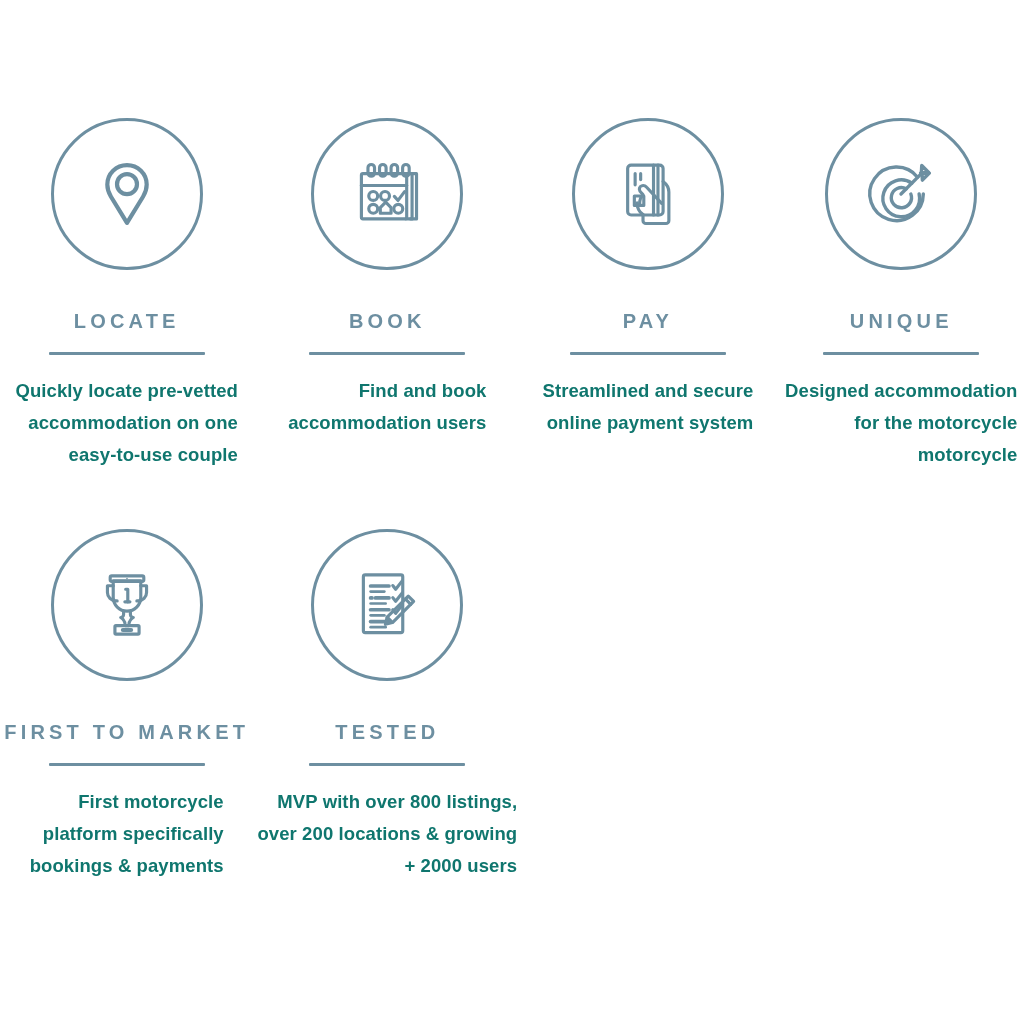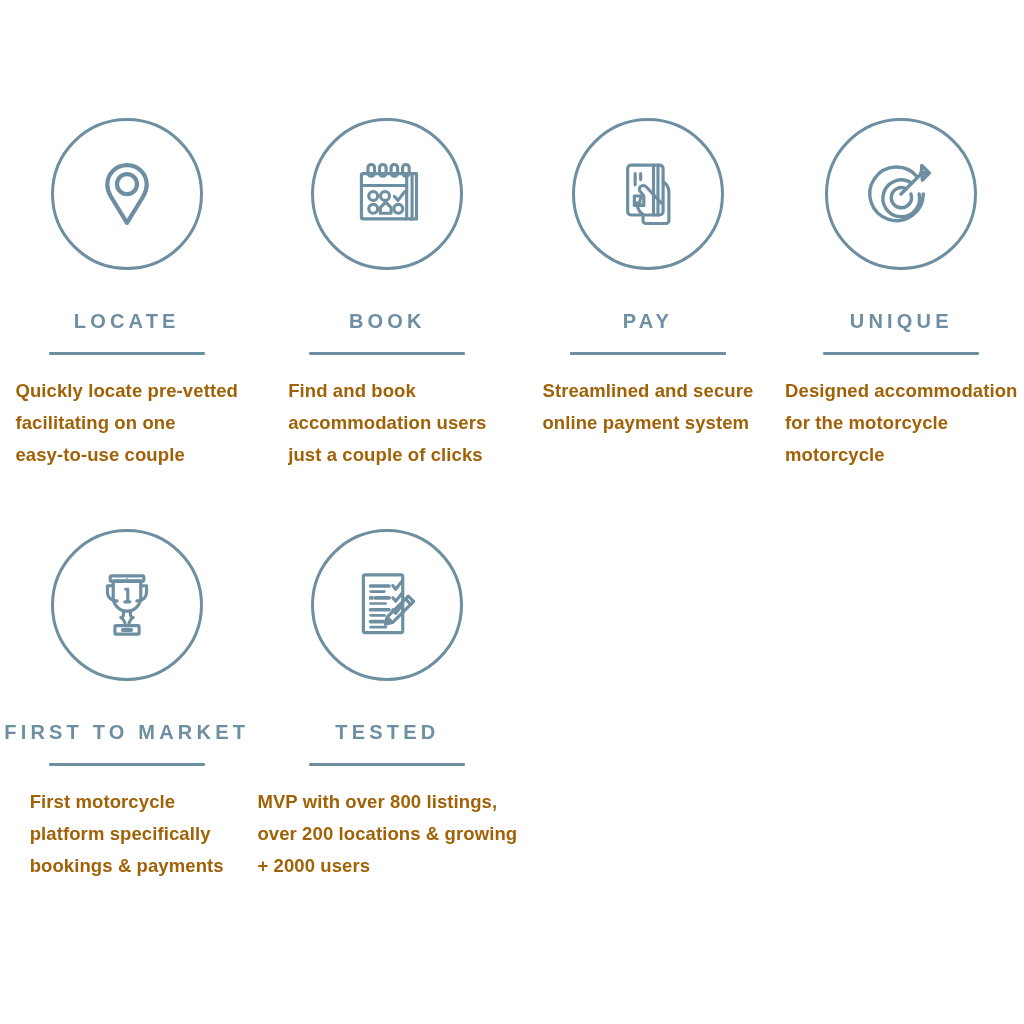--- a/index.html
+++ b/index.html
@@ -65,22 +65,22 @@
     height: 3px;
     background: #6d8fa1;
     margin-top: 21px;
     border-radius: 1px;
   }
 
   .feature-desc {
     margin-top: 20px;
     font-size: 18.5px;
     font-weight: bold;
-    color: #a16207;
-    text-align: left;
+    color: #0f766e;
+    text-align: right;
     line-height: 32px;
     letter-spacing: 0.1px;
     max-width: 300px;
   }
 
   .feature-desc .ln { display: block; white-space: nowrap; }
 </style>
 </head>
 <body>
 
@@ -90,21 +90,21 @@
     <div class="icon-circle">
       <svg viewBox="0 0 64 64" fill="none" stroke="#6d8fa1" stroke-width="3.2" stroke-linecap="round" stroke-linejoin="round">
         <path d="M32 10c-8.3 0-15 6.6-15 14.8 0 3.4 1.1 6.4 2.7 9.1L32 54l12.3-20.1c1.6-2.7 2.7-5.7 2.7-9.1C47 16.6 40.3 10 32 10z"></path>
         <circle cx="32" cy="24.5" r="7.6"></circle>
       </svg>
     </div>
     <div class="feature-title">LOCATE</div>
     <div class="title-divider"></div>
     <div class="feature-desc">
       <span class="ln">Quickly locate pre-vetted</span>
-      <span class="ln">facilitating on one</span>
+      <span class="ln">accommodation on one</span>
       <span class="ln">easy-to-use couple</span>
     </div>
   </div>
 
   <div class="feature-card">
     <div class="icon-circle">
       <svg viewBox="0 0 64 64" fill="none" stroke="#6d8fa1" stroke-width="2.4" stroke-linecap="round" stroke-linejoin="round">
         <path d="M50 16.5h4.5v34.5H50"></path>
         <path d="M46.5 16.5h4.6v34.5h-4.6"></path>
         <rect x="12.5" y="16.5" width="34.5" height="34.5" rx="1.2"></rect>
@@ -119,21 +119,20 @@
         <circle cx="21.5" cy="43.3" r="3.4"></circle>
         <circle cx="40.6" cy="43.3" r="3.4"></circle>
         <path d="M26.9 46.7v-4.4l4.1-4.1 4.1 4.1v4.4z"></path>
       </svg>
     </div>
     <div class="feature-title">BOOK</div>
     <div class="title-divider"></div>
     <div class="feature-desc">
       <span class="ln">Find and book</span>
       <span class="ln">accommodation users</span>
-      <span class="ln">just a couple of clicks</span>
     </div>
   </div>
 
   <div class="feature-card">
     <div class="icon-circle">
       <svg viewBox="0 0 64 64" fill="none" stroke="#6d8fa1" stroke-width="2.4" stroke-linecap="round" stroke-linejoin="round">
         <rect x="16.5" y="10" width="27" height="38" rx="2.6"></rect>
         <line x1="36.2" y1="10" x2="36.2" y2="48"></line>
         <line x1="39.6" y1="10" x2="39.6" y2="48"></line>
         <line x1="22.2" y1="16.5" x2="22.2" y2="25"></line>

